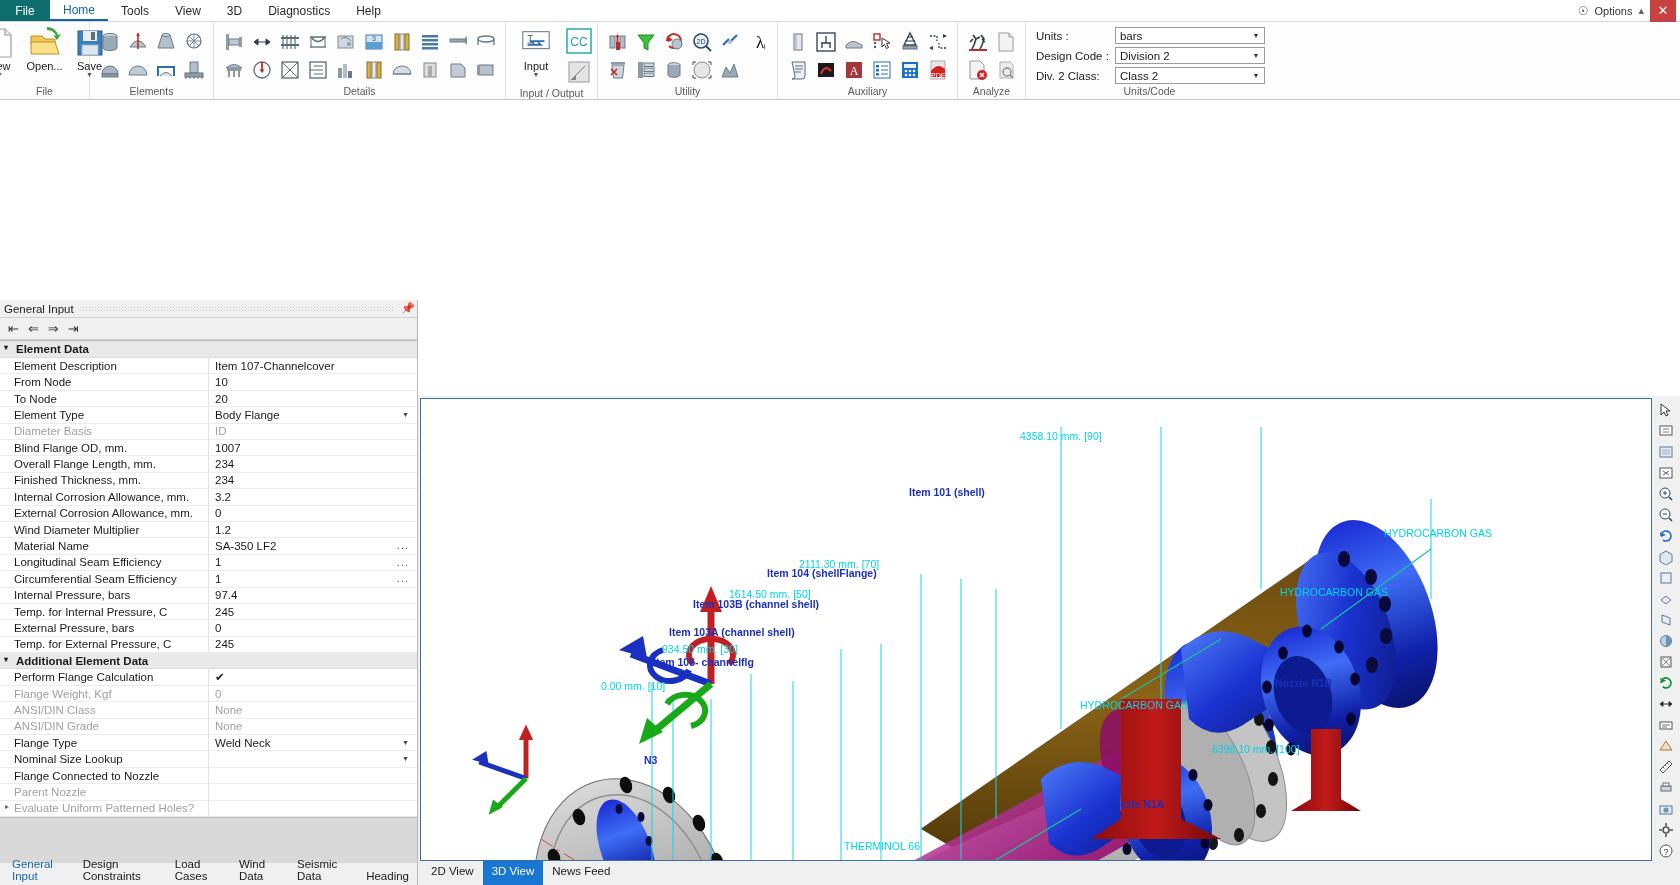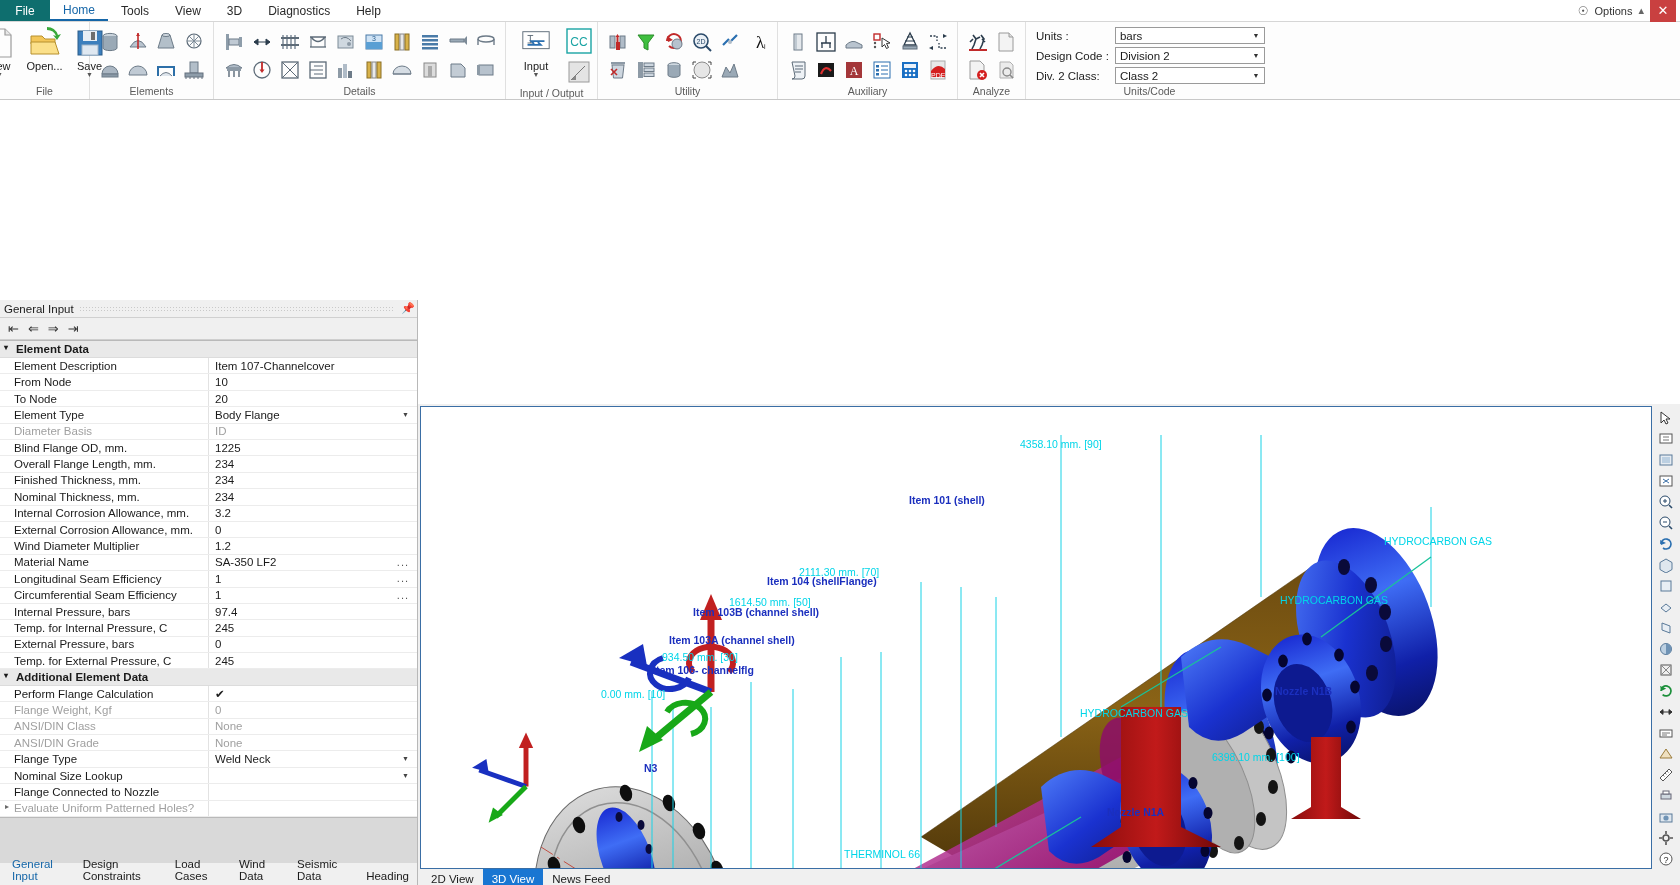--- a/index.html
+++ b/index.html
@@ -100,21 +100,21 @@
   
   .rightpanel { flex:1; display:flex; flex-direction:column; background:#f0f0f0;
                 position:relative; }
   .vpwrap { flex:1; position:relative; margin:2px 0 0 2px; display:flex; }
   .viewport { flex:1; background:#ffffff; border:1px solid #3a6ea5; position:relative;
               overflow:hidden; }
   .vtoolbar { width:28px; background:#f0f0f0; display:flex; flex-direction:column;
               align-items:center; padding-top:2px; gap:1px; }
   .vtb { width:22px; height:20px; display:flex; align-items:center;
          justify-content:center; }
-  .viewtabs { height:16px; background:#f0f0f0; display:flex; align-items:stretch;
+  .viewtabs { height:24px; background:#f0f0f0; display:flex; align-items:stretch;
               padding-left:4px; }
   .vtab { font-size:11.5px; padding:4px 9px 0 9px; color:#1a1a1a; cursor:default; }
   .vtab.sel { background:#1976d2; color:#ffffff; }
 
   
   .lbl3d { position:absolute; font-size:10.5px; white-space:nowrap;
            font-family:"Liberation Sans", sans-serif; }
   .cy { color:#00d5e8; }
   .bl { color:#1b2fbe; font-weight:bold; }
   .rd { color:#d42a2a; }
@@ -682,32 +682,28 @@
             <tr>
                 <td class="k">Element Type</td>
                 <td class="v"><span>Body Flange</span><span class="ddarrow">▼</span></td>
               </tr>
             <tr>
                 <td class="k dim">Diameter Basis</td>
                 <td class="v dim">ID</td>
               </tr>
             <tr>
                 <td class="k">Blind Flange OD, mm.</td>
-                <td class="v">1225</td>
+                <td class="v">1007</td>
               </tr>
             <tr>
                 <td class="k">Overall Flange Length, mm.</td>
                 <td class="v">234</td>
               </tr>
             <tr>
                 <td class="k">Finished Thickness, mm.</td>
-                <td class="v">234</td>
-              </tr>
-            <tr>
-                <td class="k">Nominal Thickness, mm.</td>
                 <td class="v">234</td>
               </tr>
             <tr>
                 <td class="k">Internal Corrosion Allowance, mm.</td>
                 <td class="v">3.2</td>
               </tr>
             <tr>
                 <td class="k">External Corrosion Allowance, mm.</td>
                 <td class="v">0</td>
               </tr>
@@ -768,20 +764,24 @@
                 <td class="k">Flange Type</td>
                 <td class="v"><span>Weld Neck</span><span class="ddarrow">▼</span></td>
               </tr>
             <tr>
                 <td class="k">Nominal Size Lookup</td>
                 <td class="v"><span></span><span class="ddarrow">▼</span></td>
               </tr>
             <tr>
                 <td class="k">Flange Connected to Nozzle</td>
                 <td class="v"></td>
+              </tr>
+            <tr>
+                <td class="k dim">Parent Nozzle</td>
+                <td class="v dim"></td>
               </tr>
             <tr>
                 <td class="k dim" style="padding-left:14px;position:relative;"><span style="position:absolute;left:5px;top:1px;font-size:8px;color:#666;">▸</span><span>Evaluate Uniform Patterned Holes?</span></td>
                 <td class="v dim"></td>
               </tr>
           </tbody>
         </table>
       </div>
 
       <div class="statusarea"></div>

